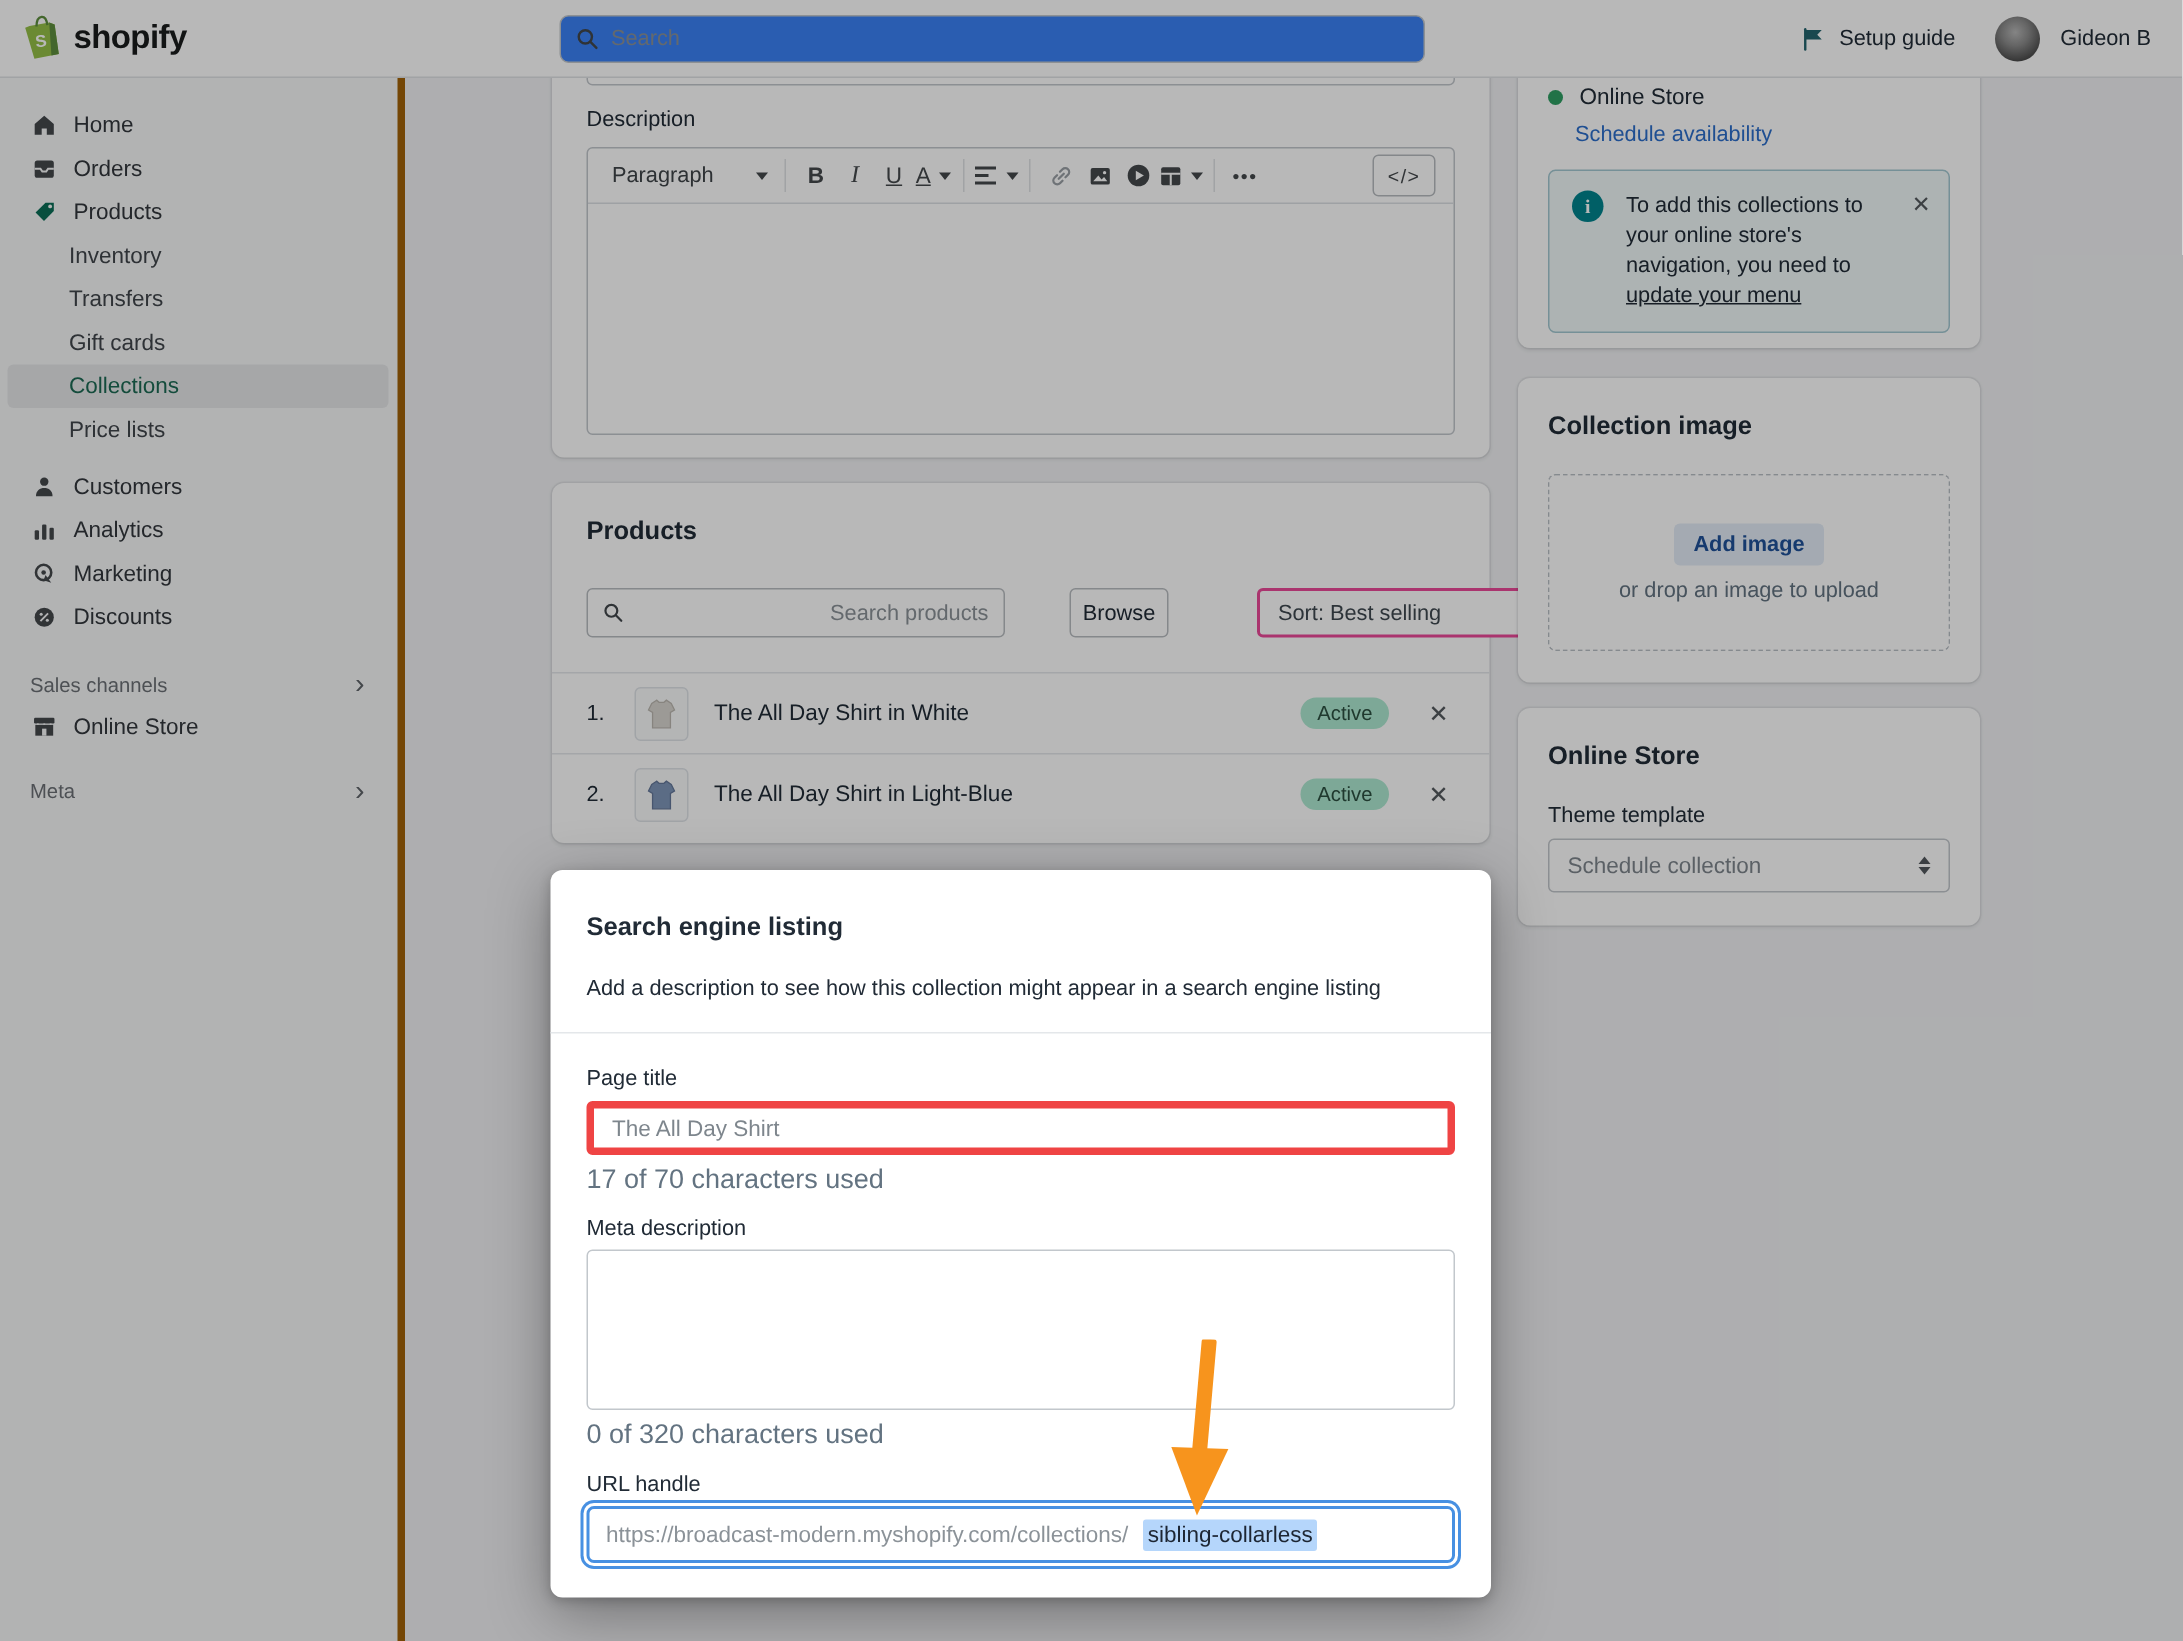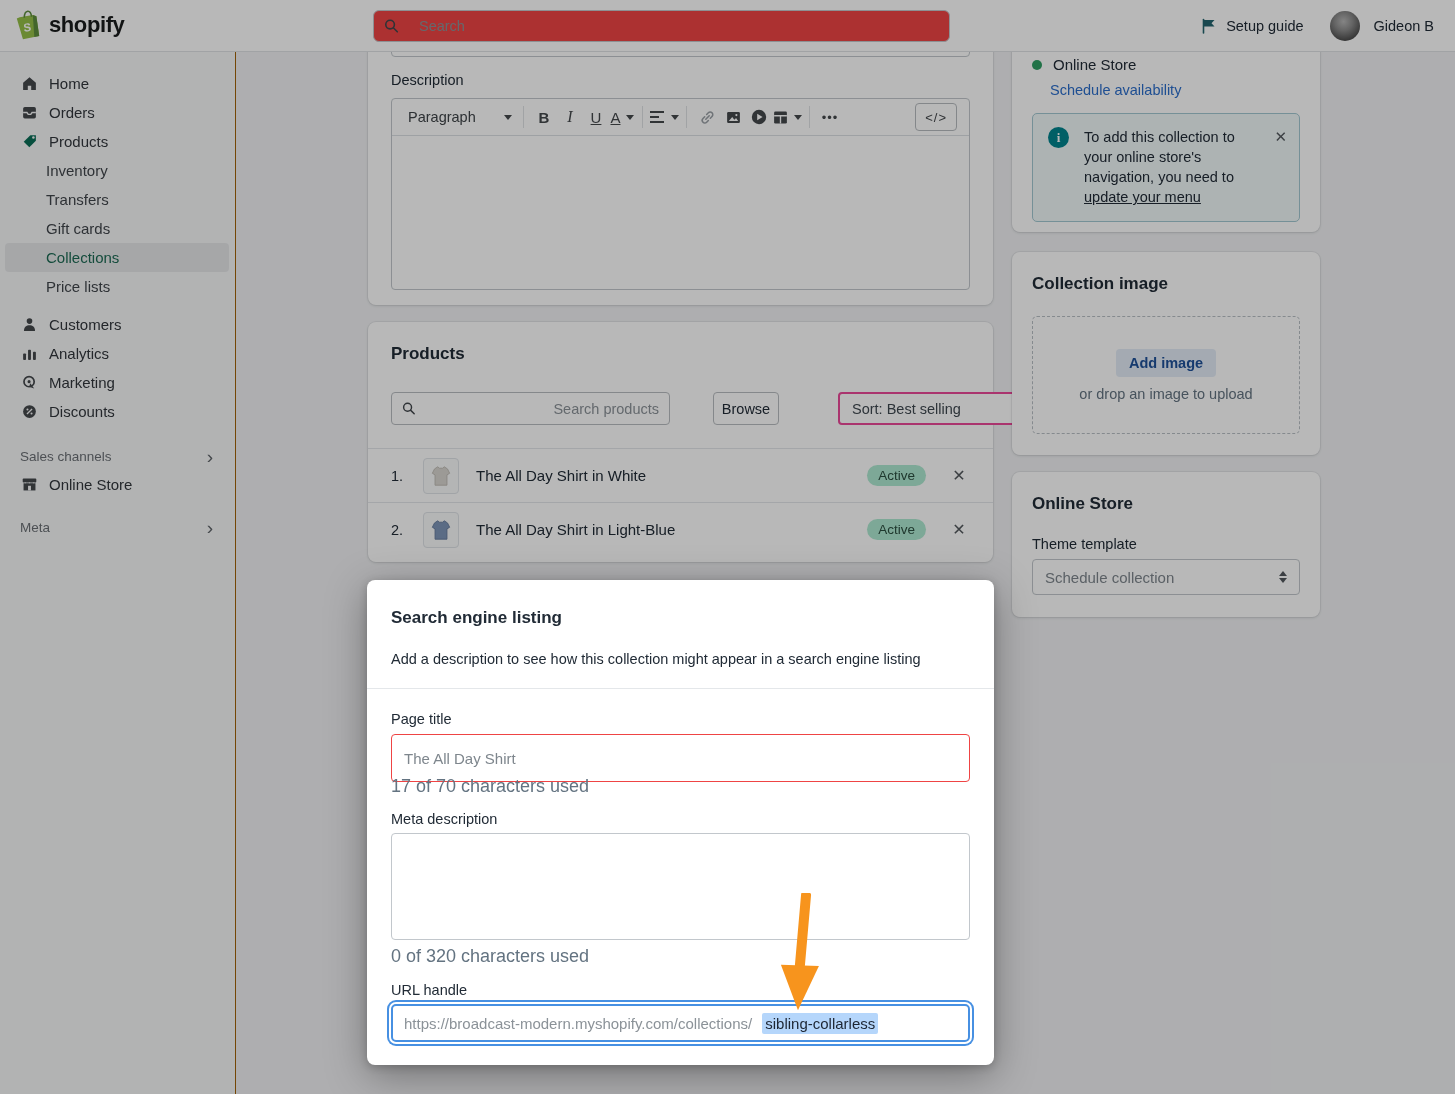--- a/index.html
+++ b/index.html
@@ -6,53 +6,53 @@
   html,body { width:1455px; height:1094px; }
   body { font-family:"Liberation Sans", sans-serif; font-size:14.5px; color:#212b36; }
   .stage { position:relative; width:1455px; height:1094px; overflow:hidden; background:#f1f2f4; }
 
   
   .topbar { position:absolute; top:0; left:0; width:100%; height:52px; background:#fff;
             border-bottom:1px solid #dfe2e5; z-index:30; }
   .logo { position:absolute; left:14px; top:9px; display:flex; align-items:center; cursor:pointer; }
   .logo-word { font-size:22px; font-weight:700; letter-spacing:-0.4px; color:#1a1c1d; margin-left:7px; }
   .topbar-search { position:absolute; left:373px; top:10px; width:577px; height:32px;
-                   background:#ef4444; border:1px solid #c4c8cc; border-radius:6px;
-                   display:flex; align-items:center; padding:0 10px;gap:12px; }
+                   background:#3b82f6; border:1px solid #c4c8cc; border-radius:6px;
+                   display:flex; align-items:center; padding:0 10px; }
   .topbar-search input { border:none; outline:none; background:transparent; font:inherit;
                          color:#212b36; width:100%; margin-left:8px; }
   .topbar-search input::placeholder { color:#8b9298; }
   .topbar-right { position:absolute; right:21px; top:0; height:52px; display:flex; align-items:center; gap:14px; }
   .setup-guide { display:flex; align-items:center; gap:9px; cursor:pointer; margin-right:12px; }
   .avatar { width:30px; height:30px; border-radius:50%;
             background:radial-gradient(circle at 45% 35%, #b8b8b8 0%, #8c8c8c 35%, #4c4c4c 75%, #2e2e2e 100%); }
   .username { font-size:14.5px; color:#212b36; }
 
   
-  .sidebar { position:absolute; top:52px; left:0; bottom:0; width:236px; background:#f7f8f9;
-             border-right:1px solid #a16207; padding-top:17px; z-index:5; }
+  .sidebar { position:absolute; top:52px; left:0; bottom:0; width:270px; background:#f7f8f9;
+             border-right:5px solid #a16207; padding-top:17px; z-index:5; }
   .nav-item { height:29px; display:flex; align-items:center; padding-left:20px; font-size:15px;
               color:#32373c; cursor:pointer; }
   .nav-item .ic { width:18px; display:flex; justify-content:center; margin-right:11px; }
   .nav-sub { height:29px; display:flex; align-items:center; padding-left:46px; font-size:15px;
              color:#41464b; cursor:pointer; }
   .nav-sub.selected { background:#e7e8e9; border-radius:4px; margin:0 6px 0 5px; padding-left:41px;
                       color:#1c6a54; }
   .nav-gap1 { height:9px; } .nav-gap2 { height:16px; } .nav-gap3 { height:14px; }
   .nav-head { height:28px; display:flex; align-items:center; padding:0 22px 0 20px; font-size:13.5px;
               color:#6b7075; cursor:pointer; justify-content:space-between; }
   .chev { font-size:19px; color:#5f6469; line-height:1; }
 
   
   .card { position:absolute; background:#fff; border-radius:8px;
           box-shadow:0 0 0 1px rgba(22,29,37,.05), 0 1px 3px rgba(22,29,37,.12); }
   .card-title { font-size:17px; font-weight:700; color:#212b36; }
   .field-label { font-size:14.5px; color:#212b36; }
   .help-text { font-size:18px; color:#637381; }
-  .pol-input { width:100%; height:48px; border:1px solid #ef4444; border-radius:4px; background:#fff;
+  .pol-input { width:100%; height:36px; border:5px solid #ef4444; border-radius:4px; background:#fff;
                font:15px "Liberation Sans",sans-serif; color:#7e868d; padding:0 12px; }
 
   
   .card-desc { left:368px; top:-40px; width:625px; height:345px; }
   .partial-input { position:absolute; top:61px; left:23px; width:579px; height:36px;
                    border:1px solid #c2c7cc; border-radius:4px; background:#fff; }
   .desc-label { position:absolute; top:112px; left:23px; }
   .rte { position:absolute; top:138px; left:23px; width:579px; height:192px;
          border:1px solid #c2c7cc; border-radius:4px; background:#fff; }
   .rte-toolbar { display:flex; align-items:center; height:37px; border-bottom:1px solid #dcdfe3; padding:0 12px; }
@@ -431,21 +431,21 @@
 
   <section class="card card-avail">
     <div class="status-row">
       <span class="dot"></span>
       <span>Online Store</span>
     </div>
     <a class="sched-link">Schedule availability</a>
     <div class="banner">
       <span class="info-ic">i</span>
       <span class="banner-body">
-        <span>To add this collection to your online store's navigation, you need to </span><a class="banner-link">update your menu</a>
+        <span>To add this collections to your online store's navigation, you need to </span><a class="banner-link">update your menu</a>
       </span>
       <span class="banner-x">✕</span>
     </div>
   </section>
 
   <section class="card card-img">
     <h2 class="card-title img-title">Collection image</h2>
     <div class="dropzone">
       <button class="btn-addimg">Add image</button>
       <span class="drop-hint">or drop an image to upload</span>

